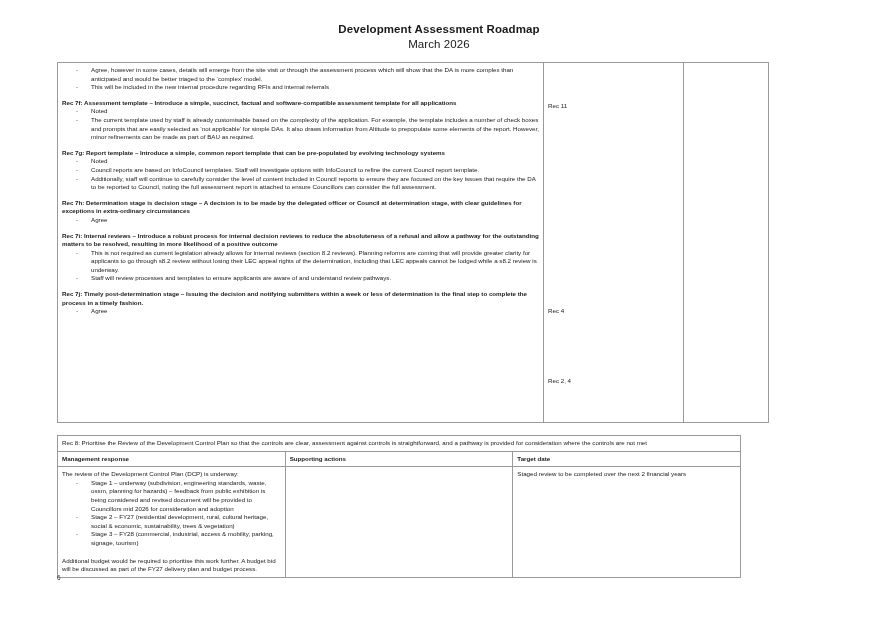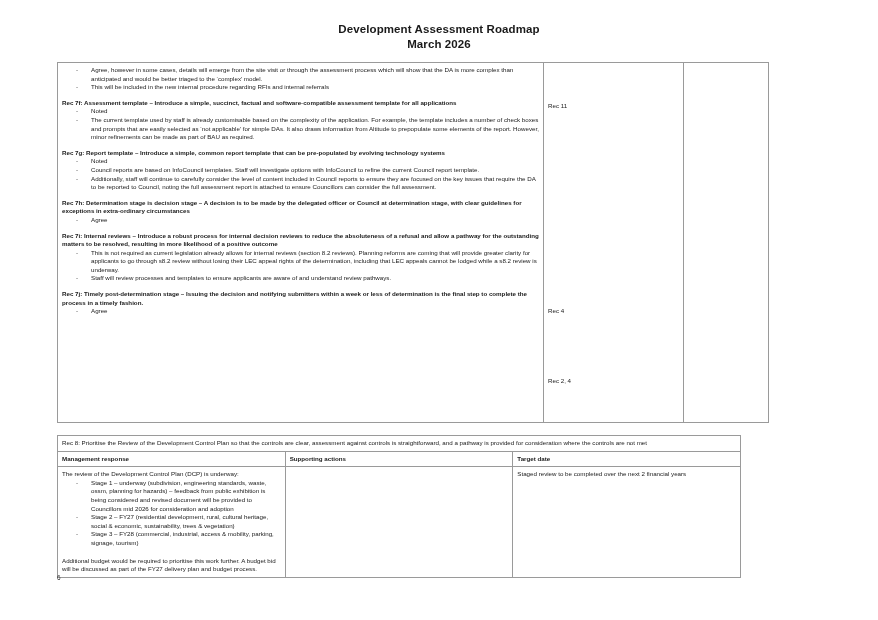--- a/index.html
+++ b/index.html
@@ -26,21 +26,21 @@
     padding-top: 22px;
   }
   .doc-title {
     font-size: 11.5px;
     font-weight: bold;
     letter-spacing: 0.1px;
     line-height: 15px;
   }
   .doc-subtitle {
     font-size: 11.5px;
-    font-weight: bold;
+    font-weight: normal;
     letter-spacing: 0.1px;
     line-height: 15px;
     text-align: center;
   }
 
   table.doc-table {
     border-collapse: collapse;
     table-layout: fixed;
     font-size: 6.2px;
     line-height: 8.6px;

